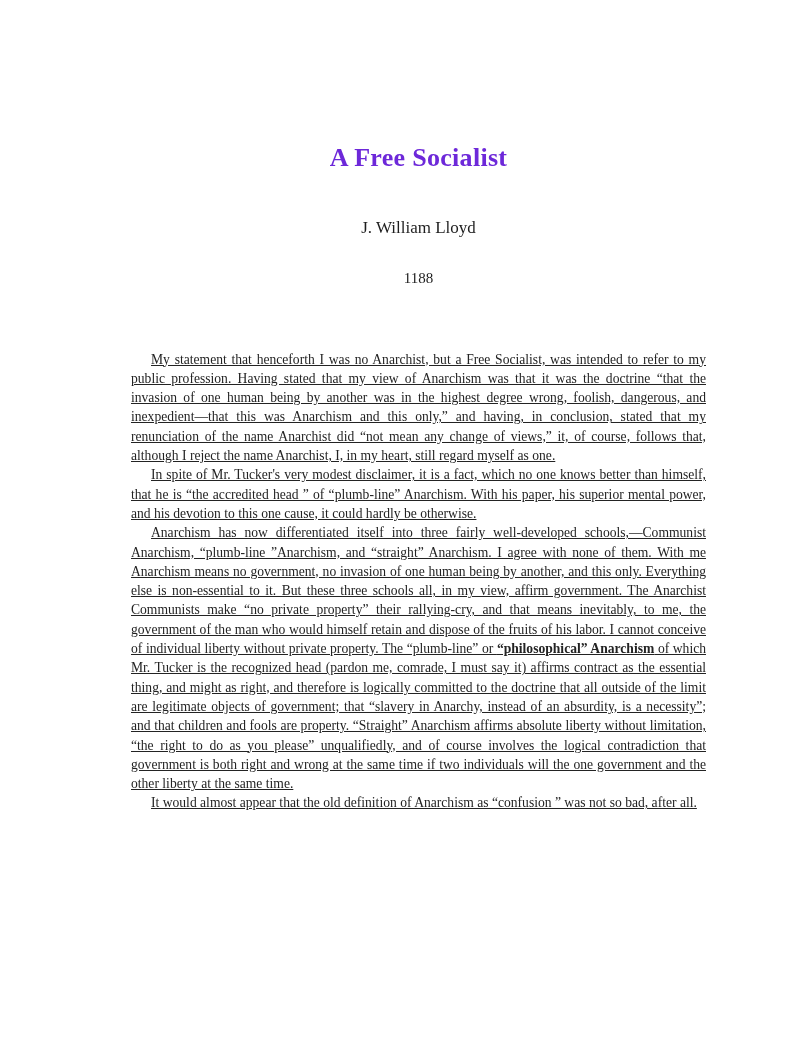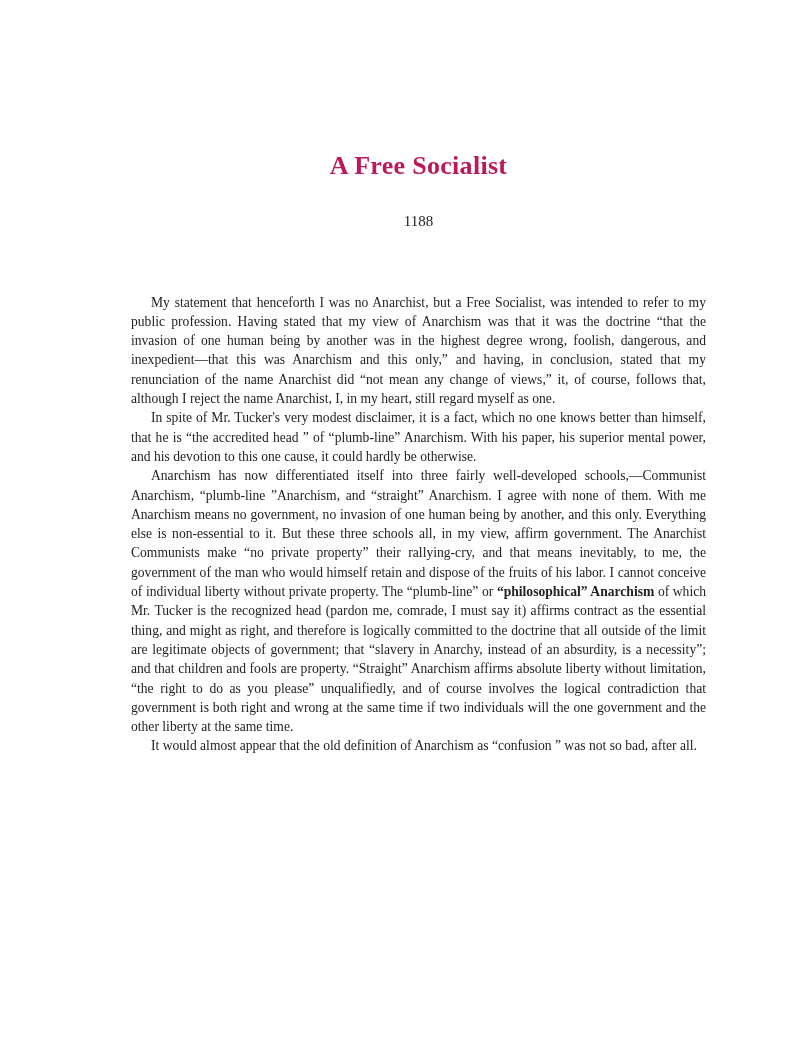--- a/index.html
+++ b/index.html
@@ -15,26 +15,26 @@
     overflow: hidden;
     font-family: "Liberation Serif", "DejaVu Serif", serif;
   }
   .content {
     position: absolute;
     left: 131px;
     top: 0;
     width: 575px;
   }
   .title {
-    margin: 12px;
+    margin: 4px;
     padding-top: 140px;
     font-size: 26px;
     font-weight: bold;
     text-align: center;
-    color: #be185d;
+    color: #6d28d9;
     letter-spacing: 0.3px;
     line-height: 1.1;
   }
   .author {
     margin-top: 45px;
     font-size: 17px;
     text-align: center;
     color: #1e1e1e;
   }
   .year {
@@ -42,36 +42,38 @@
     font-size: 15px;
     text-align: center;
     color: #1e1e1e;
   }
   .body-text {
     margin-top: 63px;
     font-size: 13.6px;
     line-height: 19.3px;
     text-align: justify;
     color: #232323;
+    text-decoration: underline;
   }
   .body-text p.para {
     margin: 0;
     padding: 0;
     text-indent: 20px;
   }
   .body-text .bold {
     font-weight: bold;
   }
 </style>
 </head>
 <body>
 
 <div class="page">
   <div class="content">
     <h1 class="title">A Free Socialist</h1>
+    <div class="author">J. William Lloyd</div>
     <div class="year">1188</div>
     <div class="body-text">
         <p class="para"><span>My statement that henceforth I was no Anarchist, but a Free Socialist, was intended to refer to my public profession. Having stated that my view of Anarchism was that it was the doctrine “that the invasion of one human being by another was in the highest degree wrong, foolish, dangerous, and inexpedient—that this was Anarchism and this only,” and having, in conclusion, stated that my renunciation of the name Anarchist did “not mean any change of views,” it, of course, follows that, although I reject the name Anarchist, I, in my heart, still regard myself as one.</span></p>
         <p class="para"><span>In spite of Mr. Tucker's very modest disclaimer, it is a fact, which no one knows better than himself, that he is “the accredited head ” of “plumb-line” Anarchism. With his paper, his superior mental power, and his devotion to this one cause, it could hardly be otherwise.</span></p>
         <p class="para"><span>Anarchism has now differentiated itself into three fairly well-developed schools,—Communist Anarchism, “plumb-line ”Anarchism, and “straight” Anarchism. I agree with none of them. With me Anarchism means no government, no invasion of one human being by another, and this only. Everything else is non-essential to it. But these three schools all, in my view, affirm government. The Anarchist Communists make “no private property” their rallying-cry, and that means inevitably, to me, the government of the man who would himself retain and dispose of the fruits of his labor. I cannot conceive of individual liberty without private property. The “plumb-line” or </span><span class="bold">“philosophical” Anarchism</span><span> of which Mr. Tucker is the recognized head (pardon me, comrade, I must say it) affirms contract as the essential thing, and might as right, and therefore is logically committed to the doctrine that all outside of the limit are legitimate objects of government; that “slavery in Anarchy, instead of an absurdity, is a necessity”; and that children and fools are property. “Straight” Anarchism affirms absolute liberty without limitation, “the right to do as you please” unqualifiedly, and of course involves the logical contradiction that government is both right and wrong at the same time if two individuals will the one government and the other liberty at the same time.</span></p>
         <p class="para"><span>It would almost appear that the old definition of Anarchism as “confusion ” was not so bad, after all.</span></p>
       </div>
   </div>
 </div>
 

